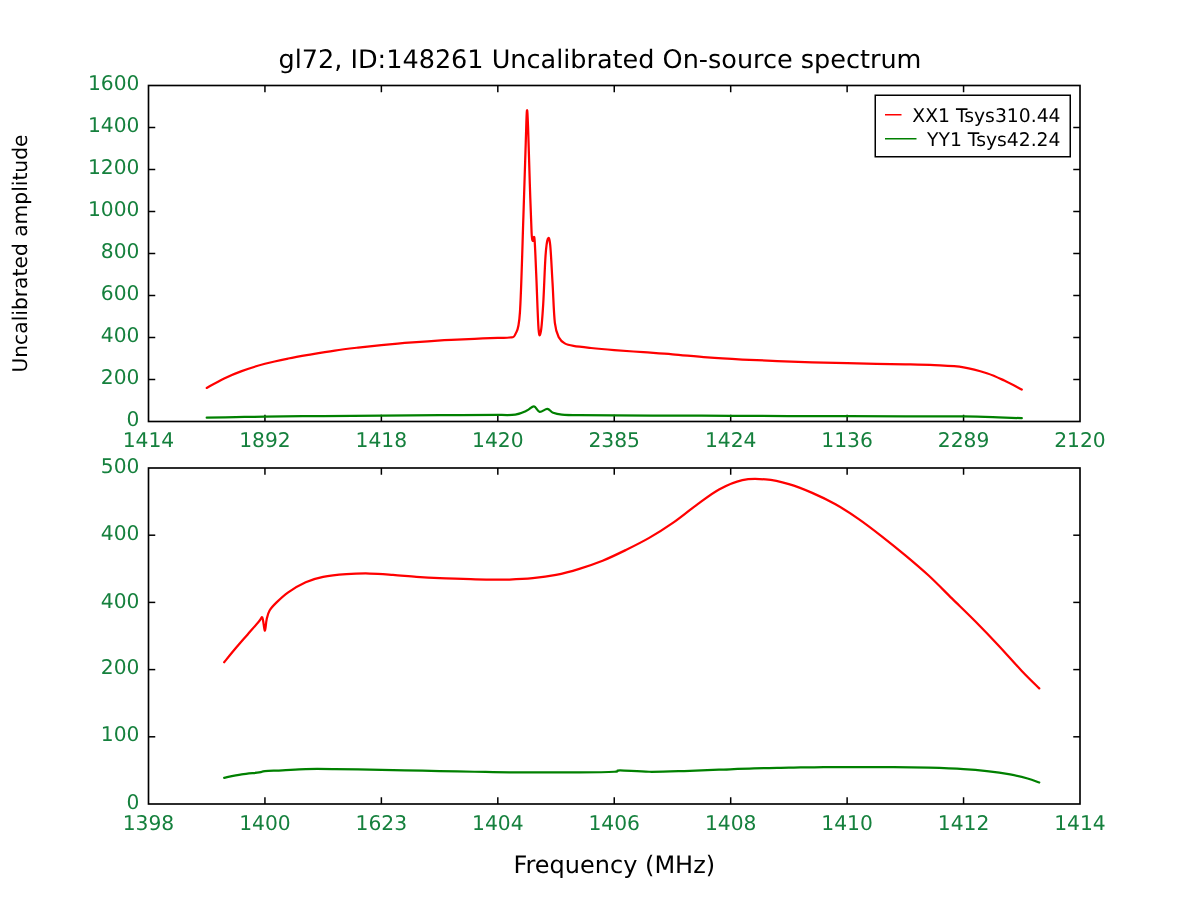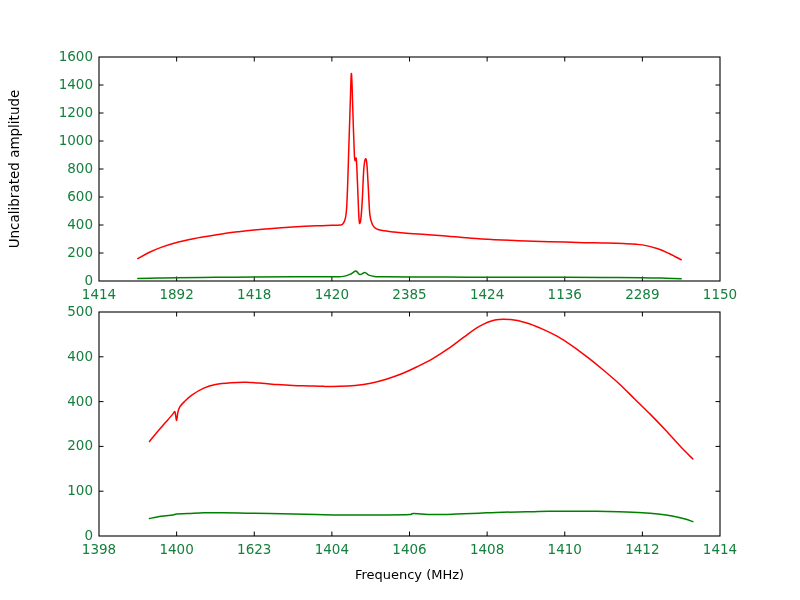--- a/index.html
+++ b/index.html
@@ -38,21 +38,21 @@
   }
   .axis-label-y {
     position: absolute;
     font-size: 13.5px;
     color: #000000;
     transform-origin: 0 0;
     white-space: nowrap;
   }
   .axis-label-x {
     position: absolute;
-    font-size: 13px;
+    font-size: 16px;
     color: #000000;
     text-align: center;
     white-space: nowrap;
   }
   .tick-label {
     position: absolute;
     font-size: 13.5px;
     color: #15803d;
     white-space: nowrap;
   }
@@ -86,20 +86,21 @@
     font-size: 12.5px;
     color: #000000;
     white-space: nowrap;
   }
 </style>
 </head>
 <body>
 
 <div id="figure">
 
+  <div class="fig-title">gl72, ID:148261 Uncalibrated On-source spectrum</div>
 
   <svg class="plot-svg" id="plot-svg" viewBox="0 0 800 600">
       <g>
         <rect x="99" y="57" width="621" height="224" fill="none" stroke="#000000" stroke-width="1.1"></rect>
         <line x1="176.625" y1="281" x2="176.625" y2="276.5" stroke="#000" stroke-width="1"></line>
         <line x1="176.625" y1="57" x2="176.625" y2="61.5" stroke="#000" stroke-width="1"></line>
         <line x1="254.25" y1="281" x2="254.25" y2="276.5" stroke="#000" stroke-width="1"></line>
         <line x1="254.25" y1="57" x2="254.25" y2="61.5" stroke="#000" stroke-width="1"></line>
         <line x1="331.875" y1="281" x2="331.875" y2="276.5" stroke="#000" stroke-width="1"></line>
         <line x1="331.875" y1="57" x2="331.875" y2="61.5" stroke="#000" stroke-width="1"></line>
@@ -159,32 +160,42 @@
           <rect x="99" y="312" width="621" height="224"></rect>
         </clipPath>
         <path d="M 149.46 441.47 C 150.75 439.90, 154.63 435.13, 157.22 432.06 C 159.81 429.00, 162.39 426.09, 164.98 423.10 C 167.57 420.12, 171.13 416.09, 172.74 414.14 C 174.36 412.20, 174.23 411.46, 174.68 411.46 C 175.14 411.46, 175.14 412.65, 175.46 414.14 C 175.78 415.64, 176.24 420.64, 176.63 420.42 C 177.01 420.19, 177.27 415.04, 177.79 412.80 C 178.31 410.56, 178.63 408.84, 179.73 406.98 C 180.83 405.11, 182.32 403.62, 184.39 401.60 C 186.46 399.58, 188.92 397.12, 192.15 394.88 C 195.38 392.64, 199.91 389.88, 203.79 388.16 C 207.68 386.44, 210.91 385.47, 215.44 384.58 C 219.97 383.68, 225.79 383.16, 230.96 382.78 C 236.14 382.41, 241.31 382.26, 246.49 382.34 C 251.66 382.41, 256.84 382.86, 262.01 383.23 C 267.19 383.61, 272.36 384.20, 277.54 384.58 C 282.71 384.95, 287.89 385.25, 293.06 385.47 C 298.24 385.70, 303.41 385.77, 308.59 385.92 C 313.76 386.07, 318.94 386.29, 324.11 386.37 C 329.29 386.44, 334.46 386.52, 339.64 386.37 C 344.81 386.22, 349.99 385.99, 355.16 385.47 C 360.34 384.95, 365.51 384.28, 370.69 383.23 C 375.86 382.19, 381.04 380.77, 386.21 379.20 C 391.39 377.63, 396.56 375.91, 401.74 373.82 C 406.91 371.73, 412.09 369.19, 417.26 366.66 C 422.44 364.12, 427.61 361.58, 432.79 358.59 C 437.96 355.61, 443.14 352.32, 448.31 348.74 C 453.49 345.15, 458.66 340.82, 463.84 337.09 C 469.01 333.35, 474.19 329.17, 479.36 326.34 C 484.54 323.50, 489.71 321.18, 494.89 320.06 C 500.06 318.94, 505.24 319.17, 510.41 319.62 C 515.59 320.06, 520.76 321.26, 525.94 322.75 C 531.11 324.25, 536.29 326.34, 541.46 328.58 C 546.64 330.82, 551.81 333.28, 556.99 336.19 C 562.16 339.10, 567.34 342.46, 572.51 346.05 C 577.69 349.63, 582.86 353.66, 588.04 357.70 C 593.21 361.73, 598.39 365.91, 603.56 370.24 C 608.74 374.57, 613.91 378.90, 619.09 383.68 C 624.26 388.46, 629.44 393.83, 634.61 398.91 C 639.79 403.99, 644.96 408.92, 650.14 414.14 C 655.31 419.37, 660.49 424.75, 665.66 430.27 C 670.84 435.80, 676.66 442.52, 681.19 447.30 C 685.72 452.07, 690.89 457.00, 692.83 458.94" fill="none" stroke="#ff0000" stroke-width="1.5" stroke-linejoin="round" stroke-linecap="round" clip-path="url(#clip-1)"></path>
         <path d="M 149.46 518.53 C 151.40 518.15, 157.22 516.89, 161.10 516.29 C 164.98 515.69, 170.16 515.32, 172.74 514.94 C 175.33 514.57, 174.04 514.27, 176.63 514.05 C 179.21 513.82, 183.74 513.82, 188.27 513.60 C 192.80 513.38, 197.97 512.85, 203.79 512.70 C 209.62 512.55, 216.08 512.63, 223.20 512.70 C 230.32 512.78, 238.72 513.00, 246.49 513.15 C 254.25 513.30, 262.01 513.45, 269.78 513.60 C 277.54 513.75, 285.30 513.90, 293.06 514.05 C 300.82 514.20, 308.59 514.35, 316.35 514.50 C 324.11 514.65, 331.88 514.87, 339.64 514.94 C 347.40 515.02, 355.16 514.94, 362.92 514.94 C 370.69 514.94, 378.45 515.02, 386.21 514.94 C 393.98 514.87, 404.97 514.72, 409.50 514.50 C 414.03 514.27, 409.50 513.60, 413.38 513.60 C 417.26 513.60, 425.67 514.42, 432.79 514.50 C 439.90 514.57, 448.31 514.27, 456.08 514.05 C 463.84 513.82, 471.60 513.45, 479.36 513.15 C 487.12 512.85, 494.89 512.48, 502.65 512.26 C 510.41 512.03, 518.18 511.96, 525.94 511.81 C 533.70 511.66, 541.46 511.43, 549.22 511.36 C 556.99 511.29, 564.75 511.36, 572.51 511.36 C 580.28 511.36, 588.04 511.29, 595.80 511.36 C 603.56 511.43, 611.33 511.58, 619.09 511.81 C 626.85 512.03, 635.91 512.33, 642.38 512.70 C 648.84 513.08, 652.73 513.45, 657.90 514.05 C 663.08 514.65, 668.90 515.47, 673.42 516.29 C 677.95 517.11, 681.83 518.08, 685.07 518.98 C 688.30 519.87, 691.54 521.22, 692.83 521.66" fill="none" stroke="#008000" stroke-width="1.5" stroke-linejoin="round" stroke-linecap="round" clip-path="url(#clip-1)"></path>
       </g>
     </svg>
 
   <div class="axis-label-y" id="ylabel" style="left: 22px; top: 169px; transform: rotate(-90deg) translate(-50%, -100%);">Uncalibrated amplitude</div>
   <div class="axis-label-x" id="xlabel" style="left: 99px; width: 621px; top: 567px;">Frequency (MHz)</div>
 
+  <div class="legend-box" id="legend-top" style="width: 131px; left: 583px; top: 63px;">
+    <div class="legend-row">
+      <span class="legend-swatch" style="border-top-color: rgb(255, 0, 0);"></span>
+      <span class="legend-text">XX1 Tsys310.44</span>
+    </div>
+    <div class="legend-row">
+      <span class="legend-swatch" style="border-top-color: rgb(0, 128, 0);"></span>
+      <span class="legend-text">YY1 Tsys42.24</span>
+    </div>
+  </div>
 
 
   <div id="tick-layer">
       <div class="tick-label x" style="left: 69px; width: 60px; top: 286px;">1414</div>
       <div class="tick-label x" style="left: 146.625px; width: 60px; top: 286px;">1892</div>
       <div class="tick-label x" style="left: 224.25px; width: 60px; top: 286px;">1418</div>
       <div class="tick-label x" style="left: 301.875px; width: 60px; top: 286px;">1420</div>
       <div class="tick-label x" style="left: 379.5px; width: 60px; top: 286px;">2385</div>
       <div class="tick-label x" style="left: 457.125px; width: 60px; top: 286px;">1424</div>
       <div class="tick-label x" style="left: 534.75px; width: 60px; top: 286px;">1136</div>
       <div class="tick-label x" style="left: 612.375px; width: 60px; top: 286px;">2289</div>
-      <div class="tick-label x" style="left: 690px; width: 60px; top: 286px;">1150</div>
+      <div class="tick-label x" style="left: 690px; width: 60px; top: 286px;">2120</div>
       <div class="tick-label y" style="left: 27px; width: 66px; top: 272px;">0</div>
       <div class="tick-label y" style="left: 27px; width: 66px; top: 244px;">200</div>
       <div class="tick-label y" style="left: 27px; width: 66px; top: 216px;">400</div>
       <div class="tick-label y" style="left: 27px; width: 66px; top: 188px;">600</div>
       <div class="tick-label y" style="left: 27px; width: 66px; top: 160px;">800</div>
       <div class="tick-label y" style="left: 27px; width: 66px; top: 132px;">1000</div>
       <div class="tick-label y" style="left: 27px; width: 66px; top: 104px;">1200</div>
       <div class="tick-label y" style="left: 27px; width: 66px; top: 76px;">1400</div>
       <div class="tick-label y" style="left: 27px; width: 66px; top: 48px;">1600</div>
       <div class="tick-label x" style="left: 69px; width: 60px; top: 541px;">1398</div>

